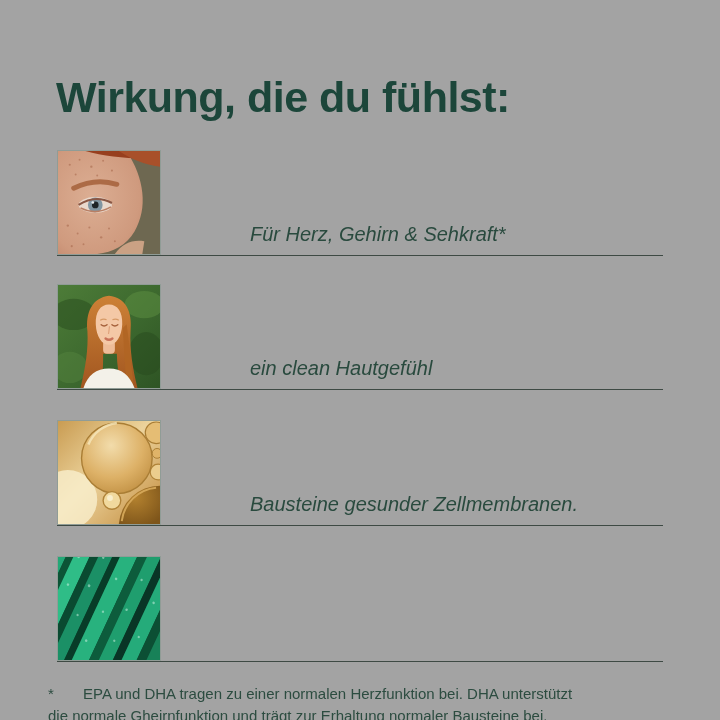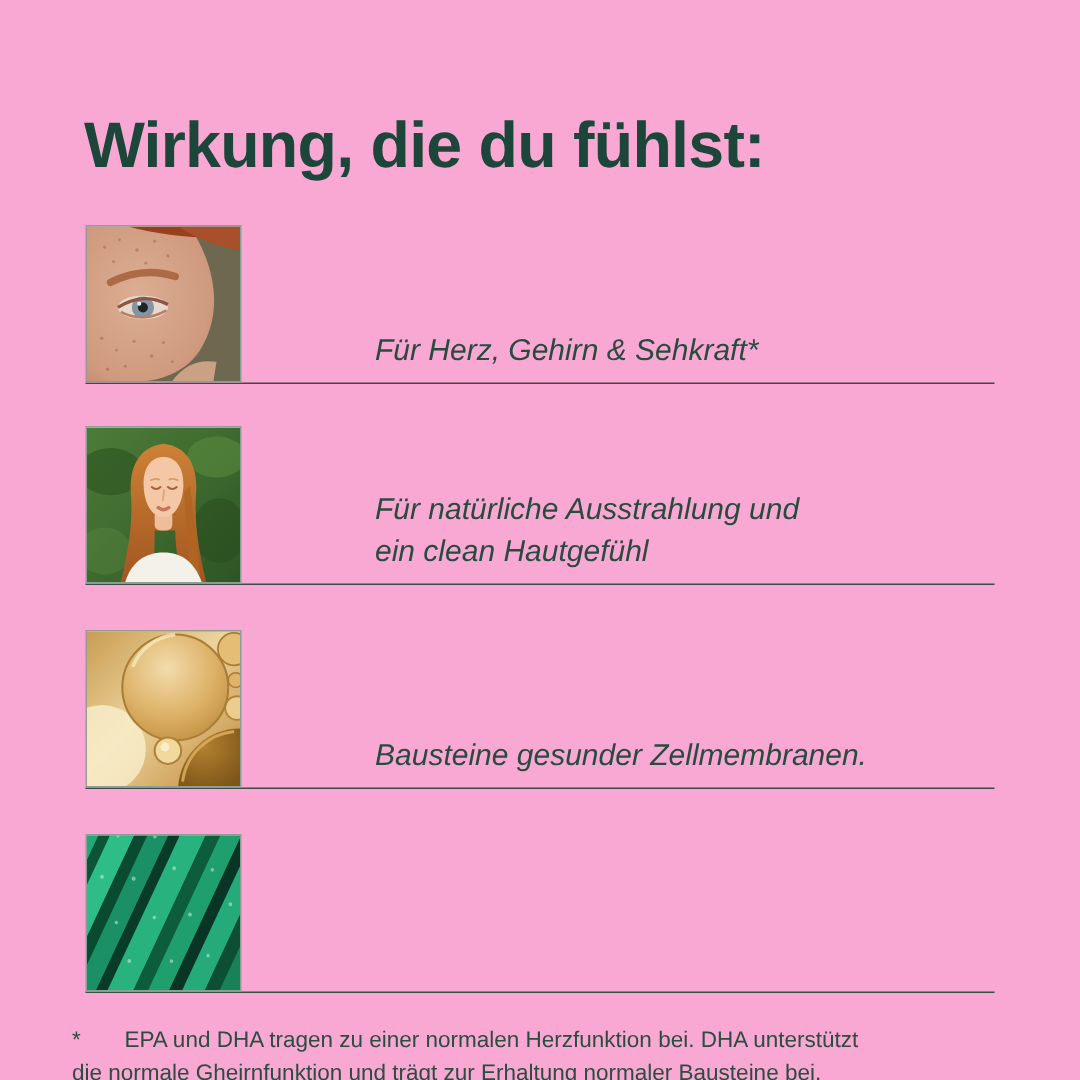--- a/index.html
+++ b/index.html
@@ -1,17 +1,17 @@
 <!DOCTYPE html>
 <html><head>
 <meta charset="utf-8">
 <style>
   html,body{margin:0;padding:0;}
   body{font-family:"Liberation Sans","DejaVu Sans",sans-serif;}
-  #stage{position:relative;width:720px;height:720px;background:#f9a8d4;overflow:hidden;}
+  #stage{position:relative;width:720px;height:720px;background:#a3a3a3;overflow:hidden;}
   .heading{position:absolute;left:56px;top:44px;font-size:43px;font-weight:600;
            letter-spacing:-0.5px;color:#1c463a;white-space:nowrap;}
   .row{position:absolute;left:57px;width:606px;height:105px;border-bottom:1px solid #3e4a44;font-style:italic;}
   .row.r1{top:150px}.row.r2{top:284px}.row.r3{top:420px}.row.r4{top:556px}
   .thumb{position:absolute;left:0;top:0;width:104px;height:105px;box-sizing:border-box;
          border:1px solid rgba(27,48,40,.35);overflow:hidden;background:#cfd6d2;}
   .thumb svg{display:block;width:100%;height:100%;}
   .caption{position:absolute;left:193px;bottom:7px;font-size:20px;line-height:28px;
            color:#294a3e;white-space:nowrap;}
   .footnote{position:absolute;left:48px;top:683px;width:620px;font-size:15px;
@@ -97,21 +97,20 @@
         <path d="M44,40.5 q3,2.6 6,0" fill="none" stroke="#a5603a" stroke-width="1.4" stroke-linecap="round"></path>
         <path d="M55,40.5 q3,2.6 6,0" fill="none" stroke="#a5603a" stroke-width="1.4" stroke-linecap="round"></path>
         <path d="M43,36 q3.5,-2 6.5,-0.5" fill="none" stroke="#d79a67" stroke-width="1.2"></path>
         <path d="M55.5,35.5 q3.5,-1.5 6.5,0.5" fill="none" stroke="#d79a67" stroke-width="1.2"></path>
         <path d="M52.5,42 L51.5,50" stroke="#dfa27c" stroke-width="1.2" fill="none"></path>
         <path d="M48.5,54.5 q3.5,2.6 7,0" fill="none" stroke="#c9735a" stroke-width="2.4" stroke-linecap="round"></path>
         <path d="M26,105 C30,92 39,85 52,85 C65,85 73,92 78,105 Z" fill="#f3f1e9"></path>
       </svg>
     </div>
     <div class="caption">
-      <div>Für natürliche Ausstrahlung und</div>
       <div>ein clean Hautgefühl</div>
     </div>
   </section>
 
   <section class="row r3">
     <div class="thumb">
       <svg viewBox="0 0 104 105" preserveAspectRatio="none" aria-hidden="true">
         <defs>
           <linearGradient id="oilbg" x1="0" y1="0" x2="1" y2="1">
             <stop offset="0%" stop-color="#c99c52"></stop>

